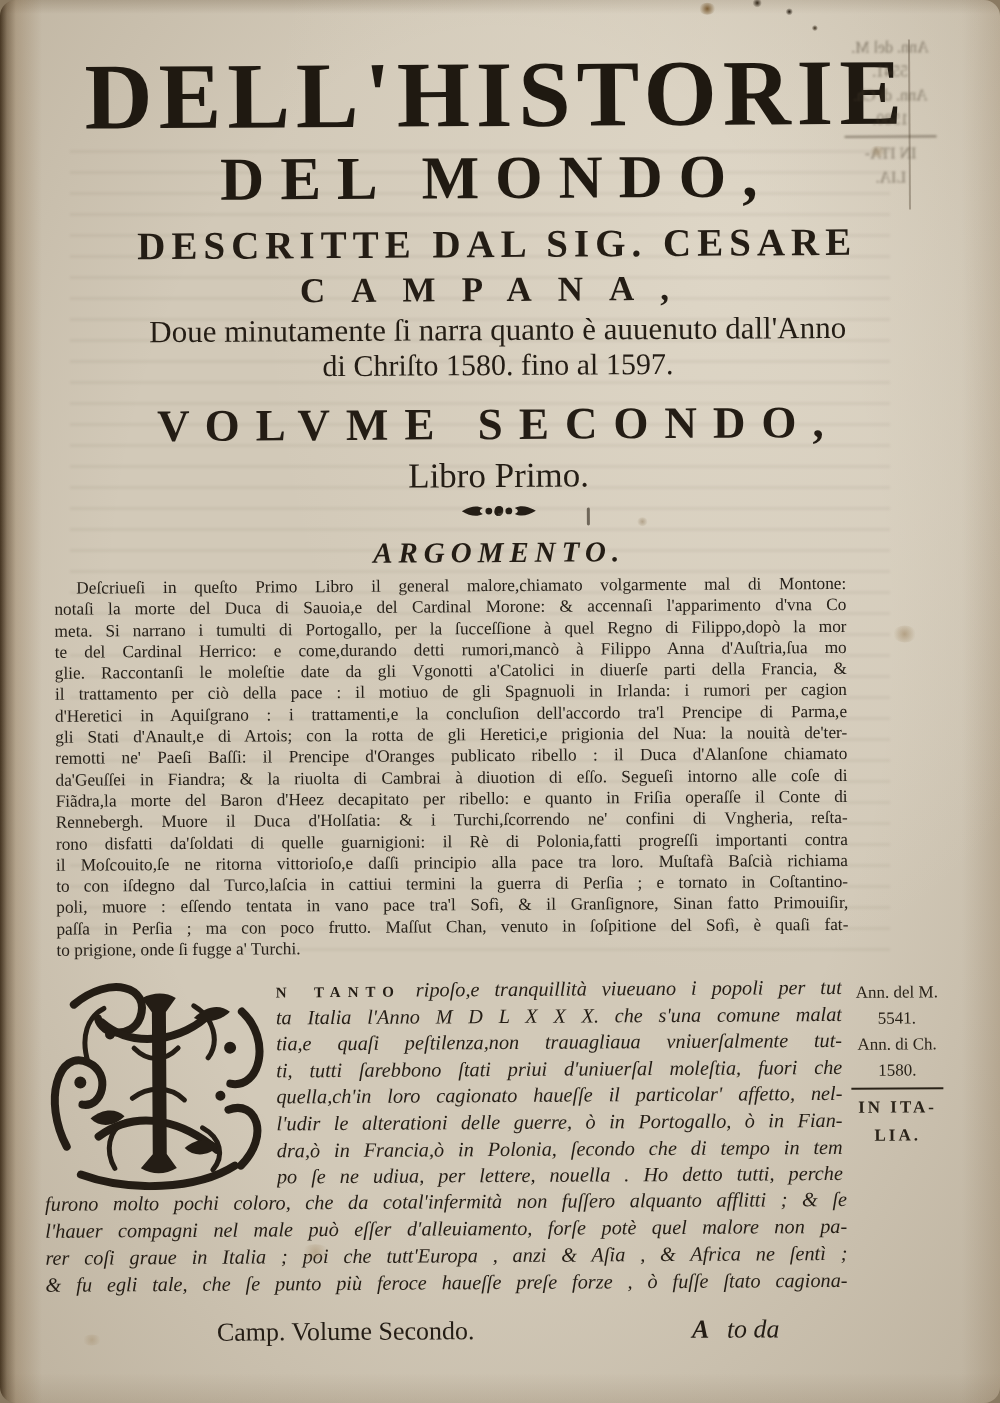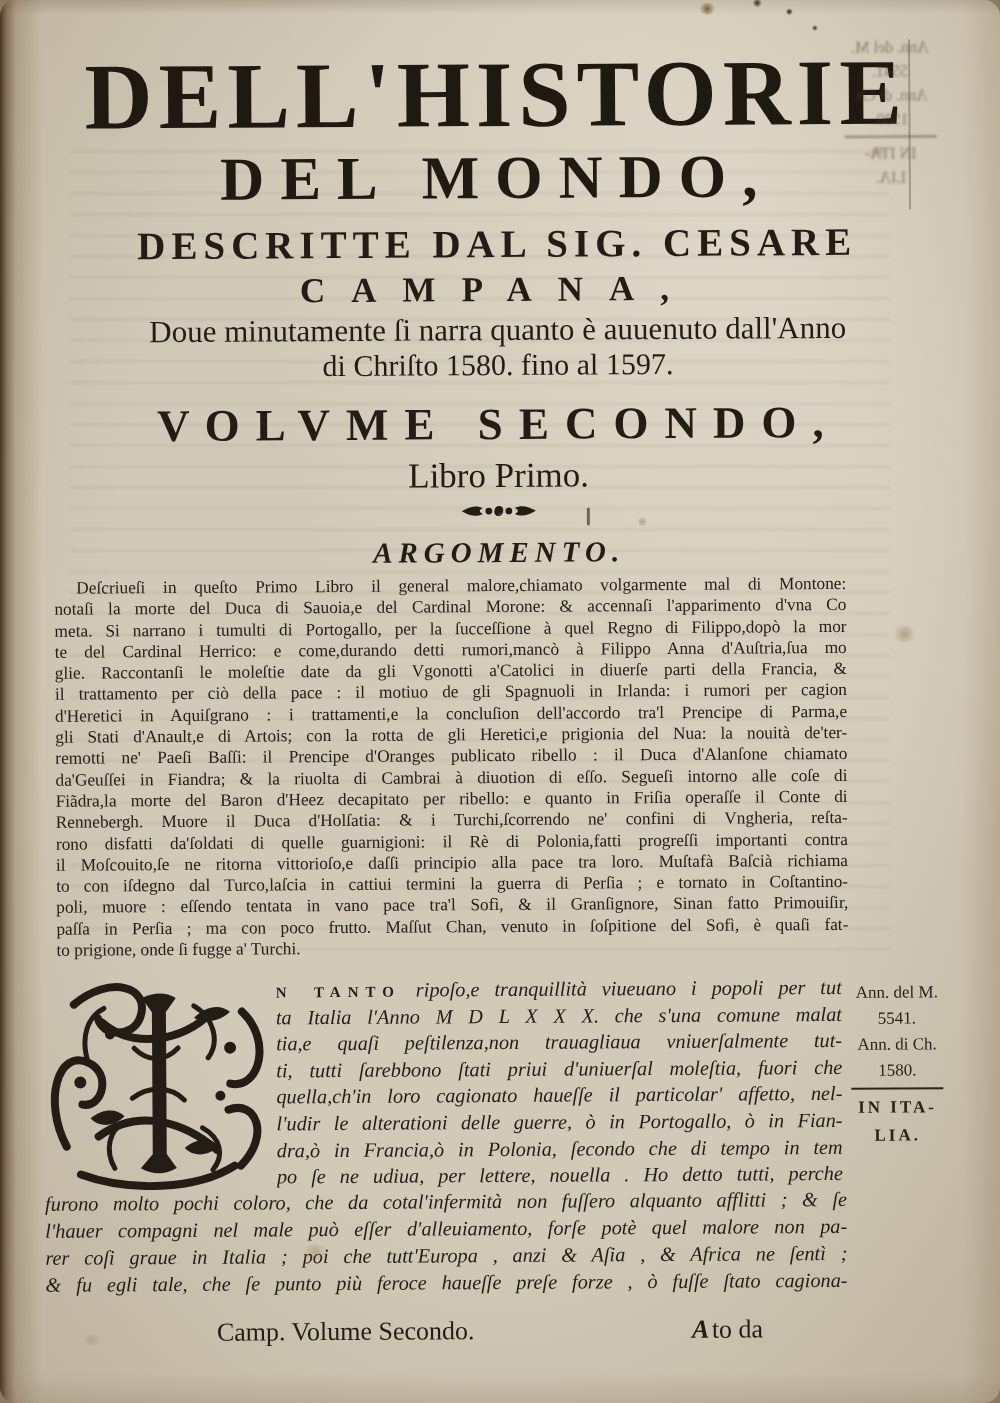--- a/index.html
+++ b/index.html
@@ -45,21 +45,21 @@
   .margin-notes .line{line-height:26px;}
   .margin-rule{width:92px;height:2px;background:#2a2319;margin:4px auto 4px auto;}
   .margin-loc .line{letter-spacing:3px;line-height:28px;font-weight:bold;}
   .ghost-margin{position:absolute;left:842px;top:38px;width:104px;font-size:16px;text-align:center;
         color:#4d4232;transform:scaleX(-1);opacity:.55;filter:blur(.8px);}
   .ghost-margin .line{line-height:24px;}
   .ghost-margin .margin-rule{background:#4d4232;}
   .footer{position:absolute;left:0;top:1316px;width:1000px;height:34px;font-size:26px;}
   .f-left{position:absolute;left:213px;}
   .f-sig{position:absolute;left:688px;font-style:italic;font-weight:bold;}
-  .f-catch{position:absolute;left:708px;}
+  .f-catch{position:absolute;left:723px;font-style:italic;}
   .spot{position:absolute;border-radius:50%;pointer-events:none;}
   .edgeline{position:absolute;left:912px;top:42px;width:2px;height:170px;background:rgba(70,54,36,.35);}
   svg .ink{stroke:#241d15;fill:none;stroke-linecap:round;}
 </style>
 </head>
 <body>
 
 <div class="page">
   <div class="ghost-stripes"></div>
   <div class="content">

